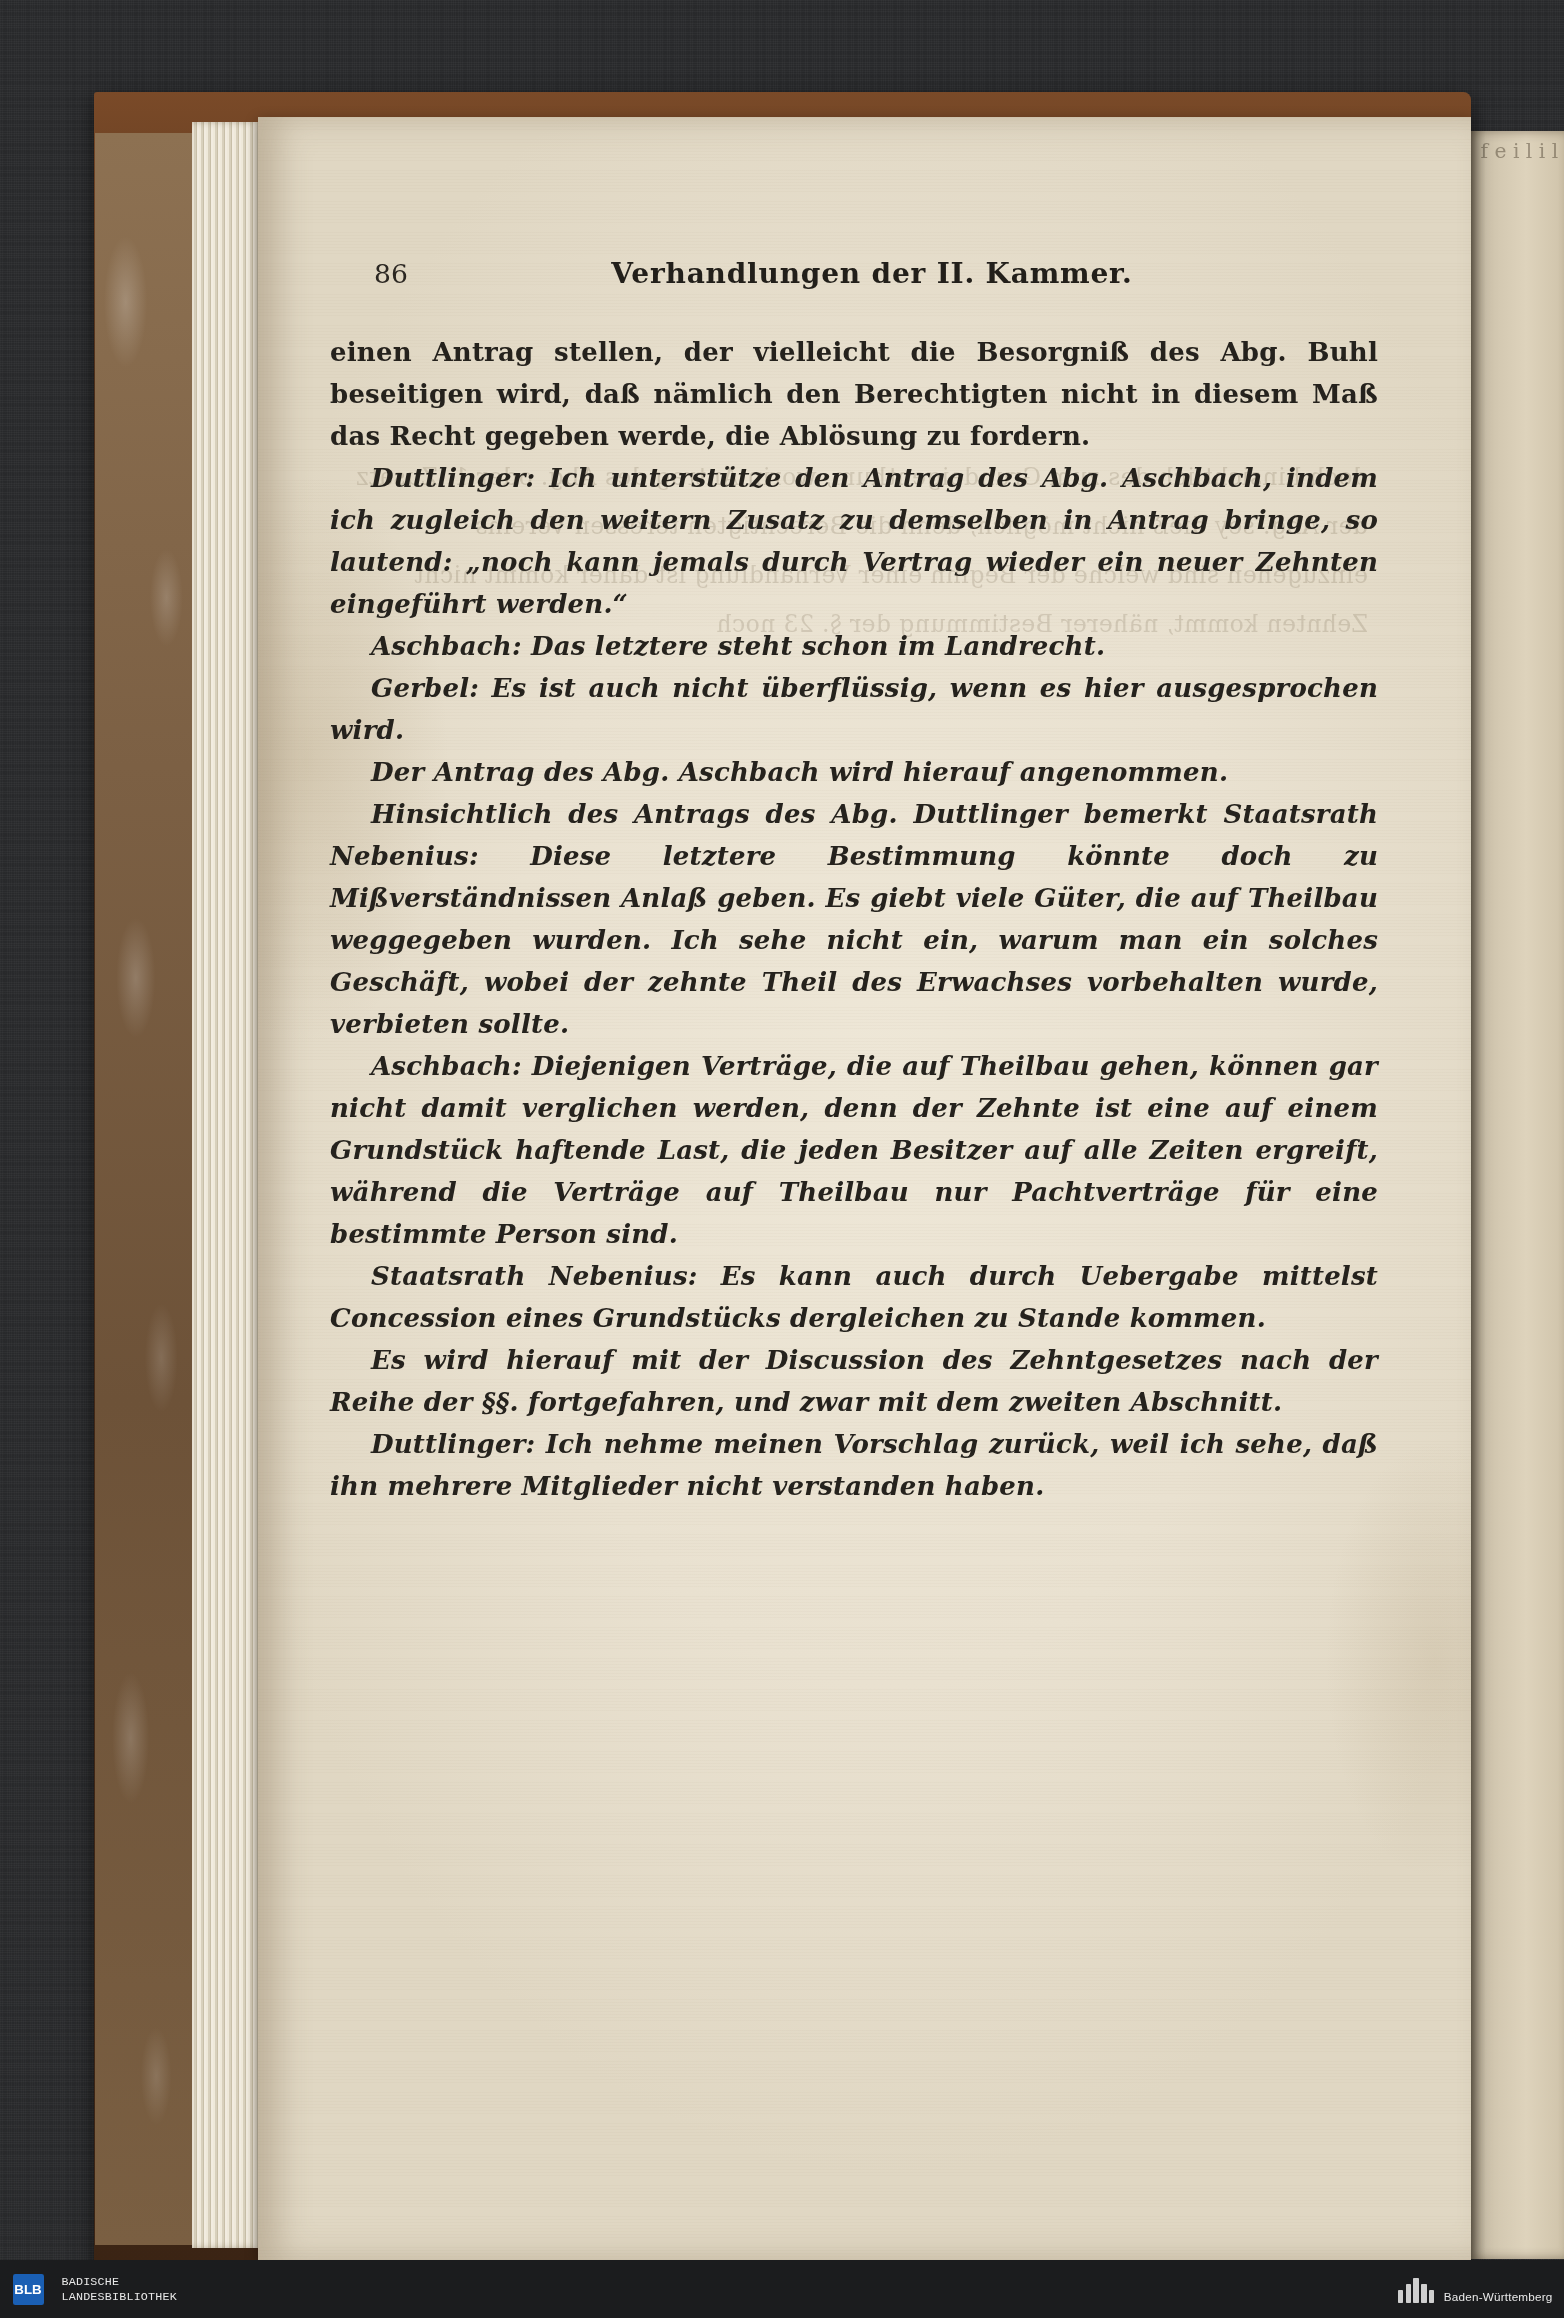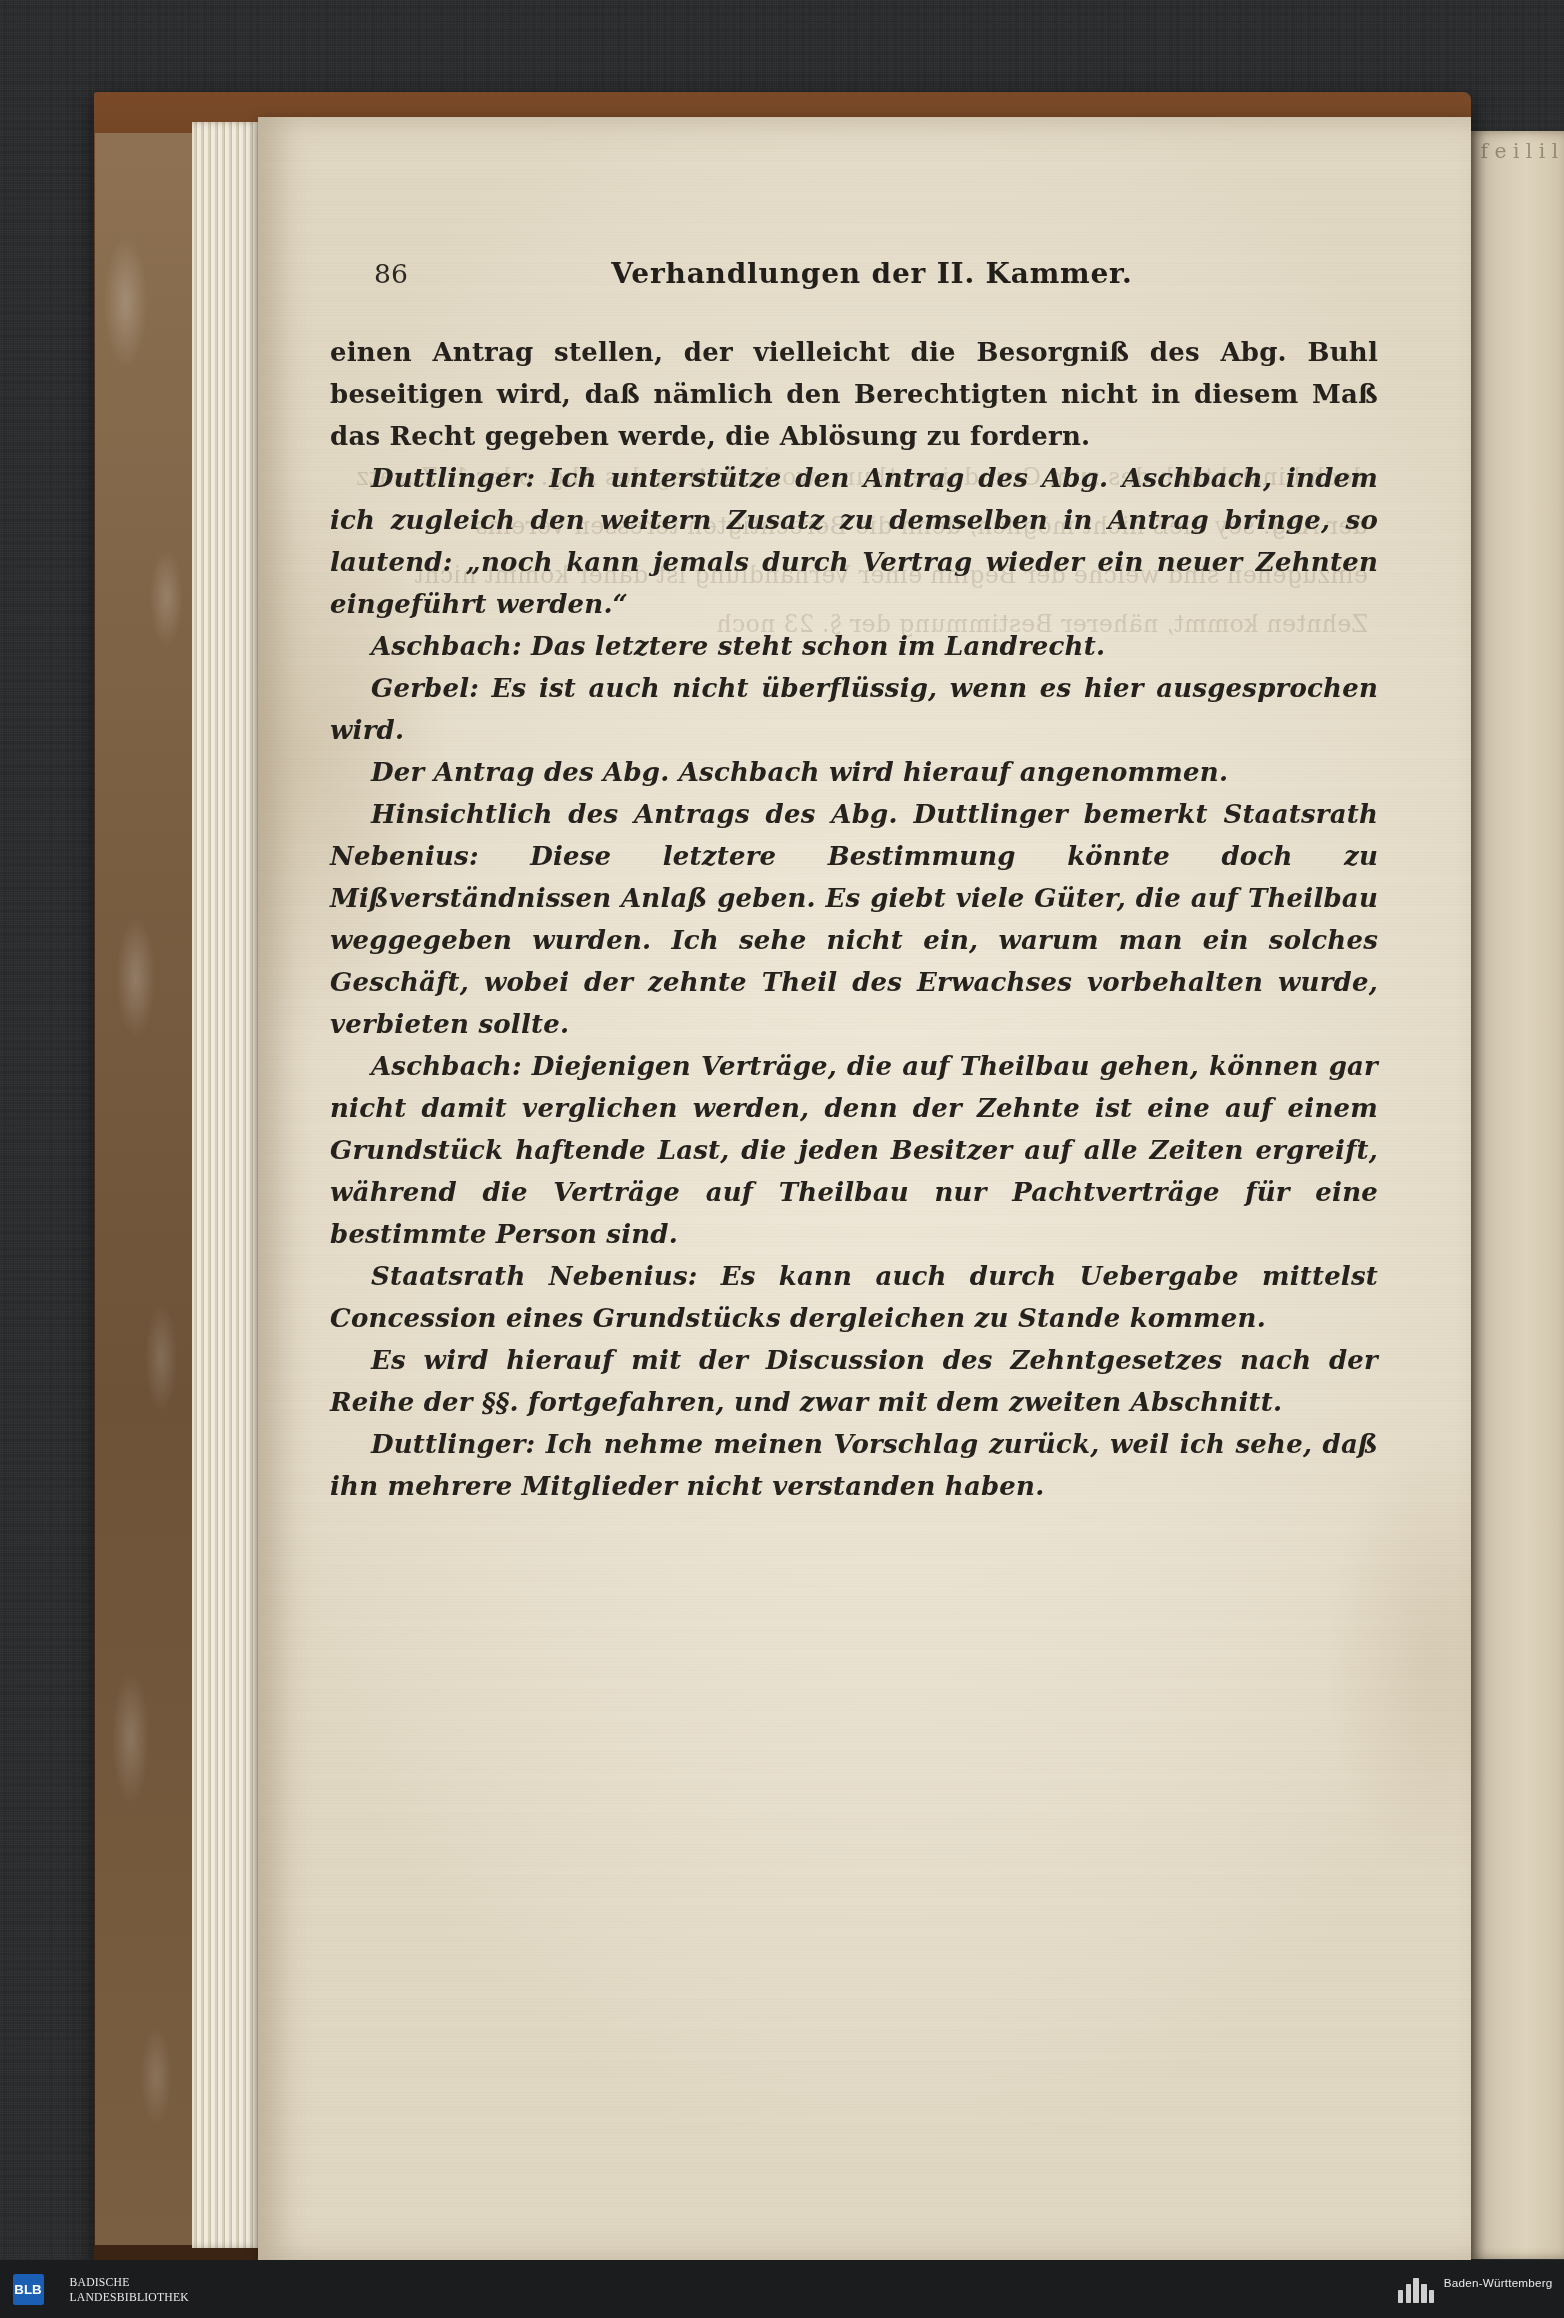--- a/index.html
+++ b/index.html
@@ -195,29 +195,28 @@
     font-family: "Liberation Sans", sans-serif;
     font-size: 13.3px;
     font-weight: bold;
     display: flex;
     align-items: center;
     justify-content: center;
     border-radius: 2.3px;
   }
   .blb-text {
     color: #e9e9e9;
-    font-family: Liberation Serif, serif;
+    font-family: Liberation Mono, monospace;
     font-size: 11.7px;
     line-height: 15px;
     letter-spacing: 0.2px;
-    margin-left: 8px;
   }
   .bw {
     display: flex;
-    align-items: flex-start;
+    align-items: flex-end;
     gap: 9.4px;
   }
   .bw-mark {
     display: flex;
     gap: 2.3px;
     align-items: flex-end;
     height: 26.6px;
   }
   .bw-mark i {
     display: block;

